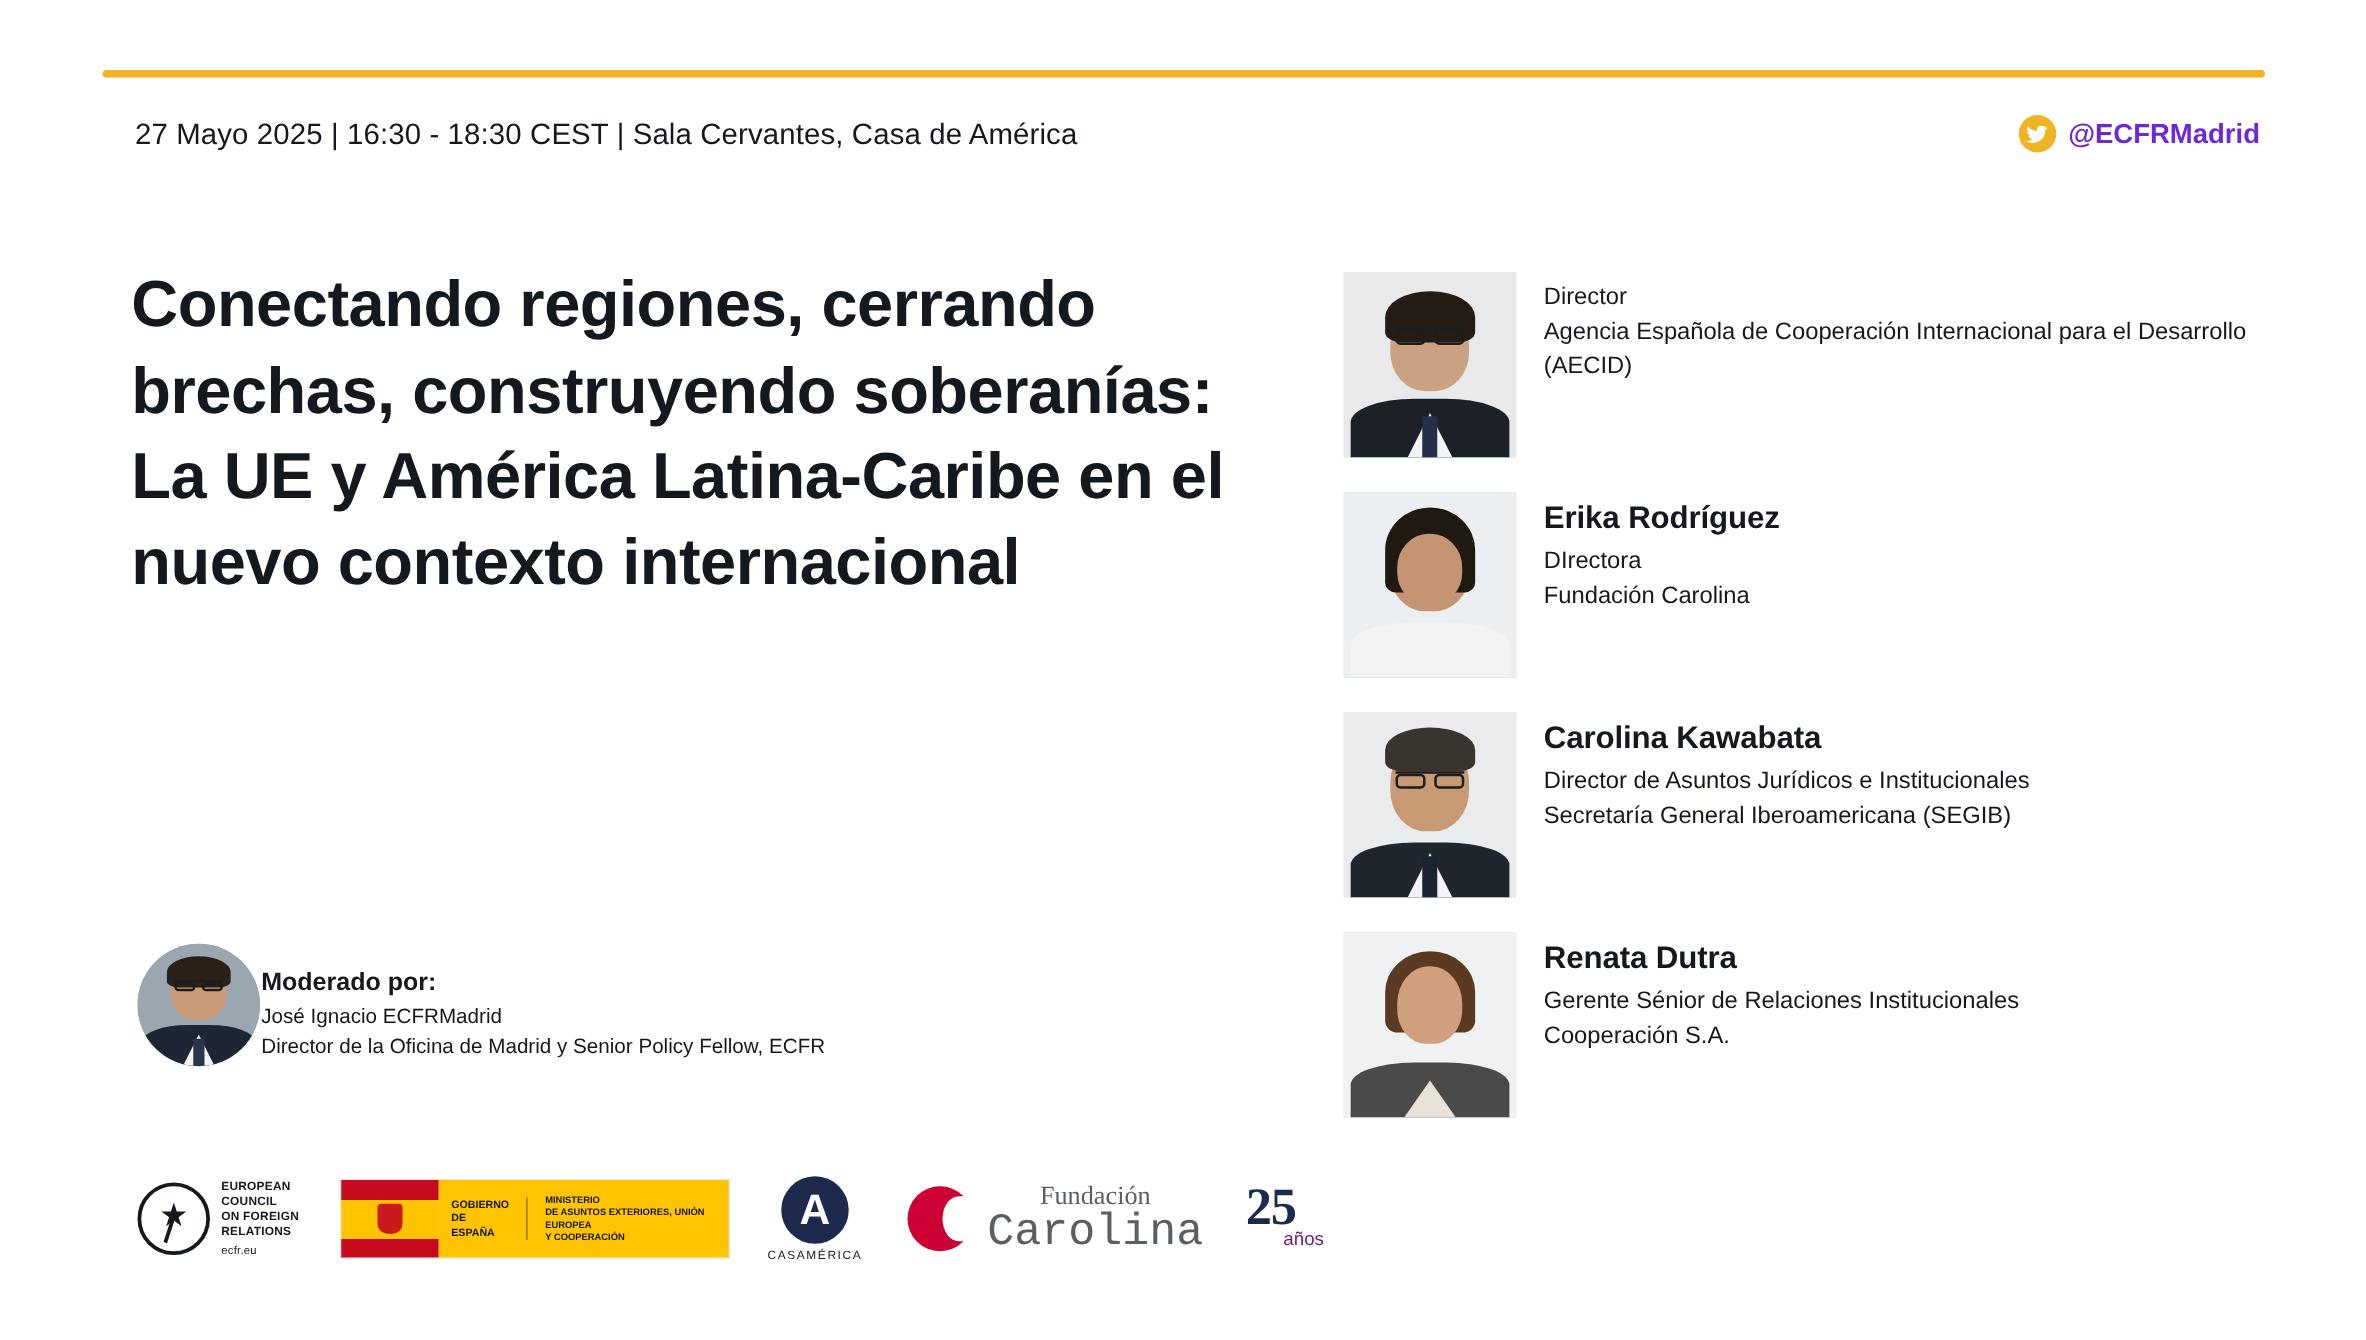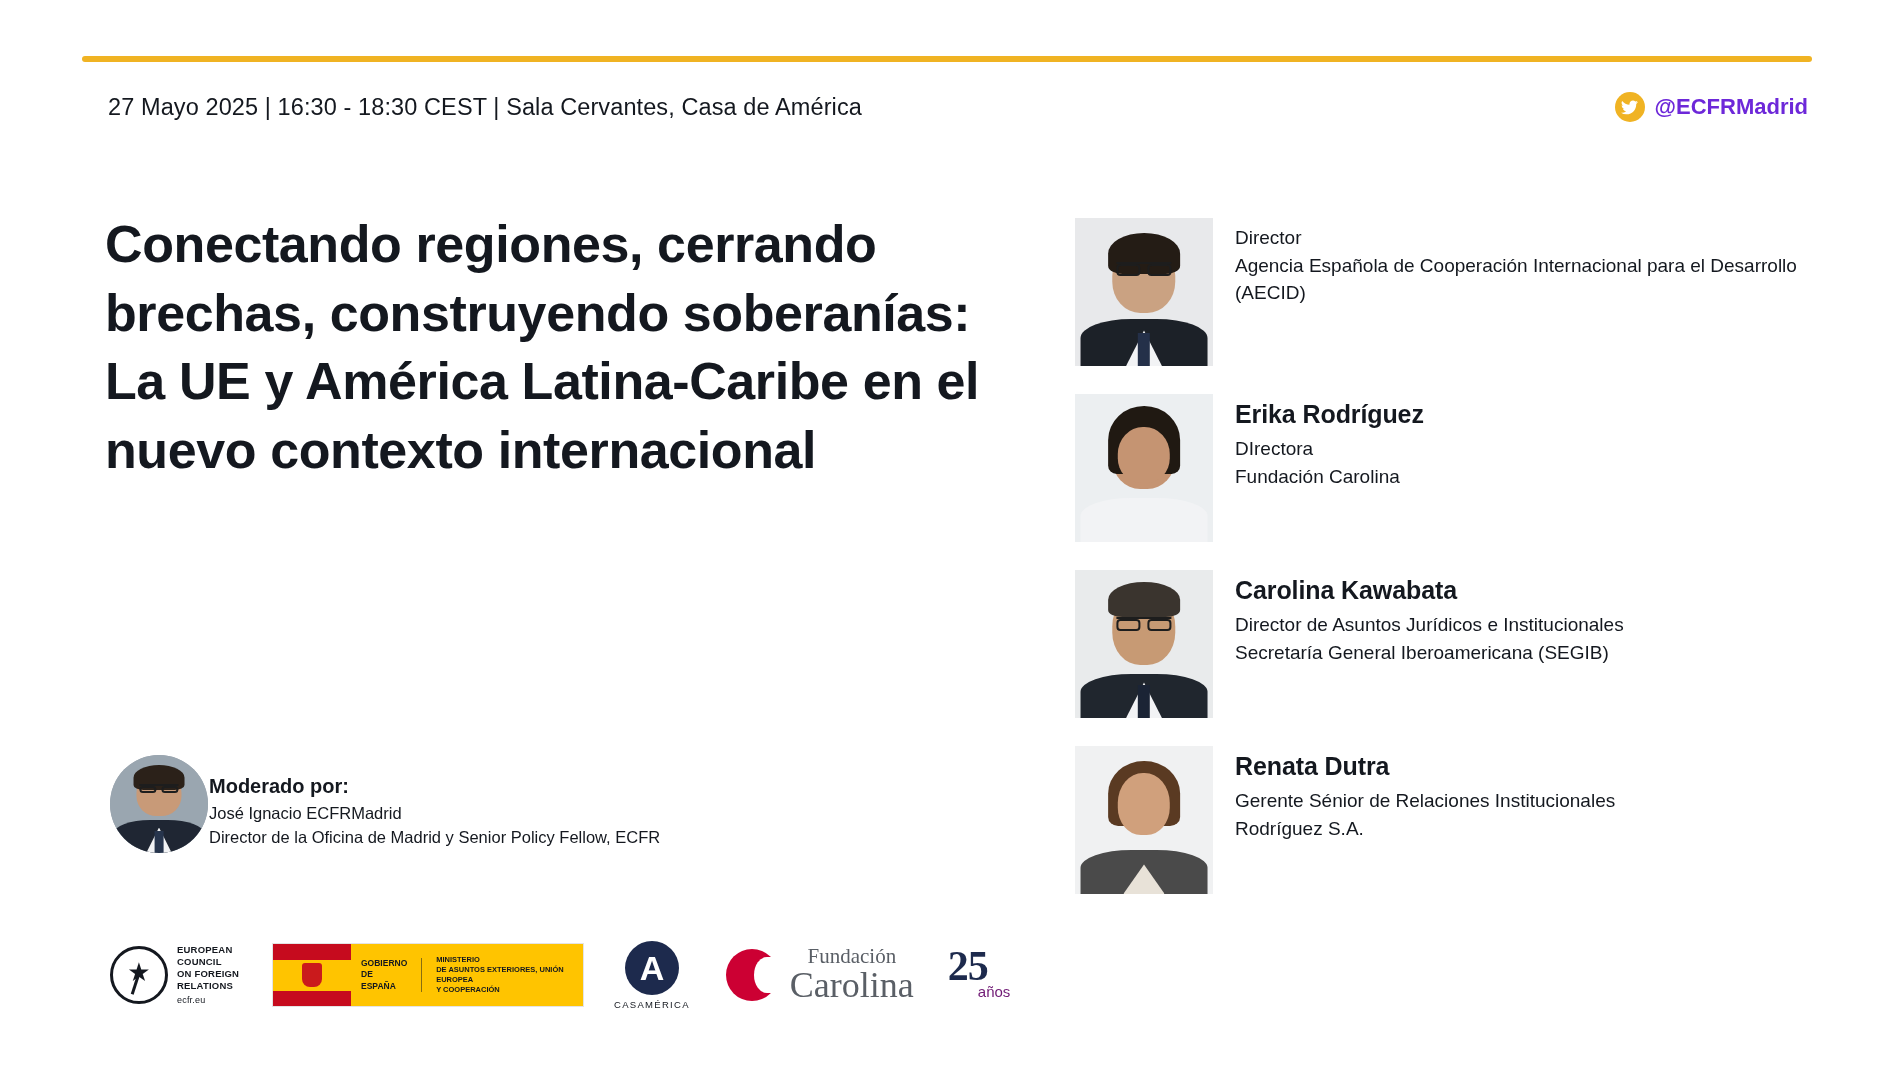--- a/index.html
+++ b/index.html
@@ -333,21 +333,21 @@
     border-radius: 50% 0 0 50%;
   }
   .carolina-words { line-height: 1.05; }
   .carolina-top {
     font-family: Liberation Serif, serif;
     font-size: 21px;
     color: #5a5f66;
     text-align: center;
   }
   .carolina-bottom {
-    font-family: Liberation Serif, serif;
+    font-family: Liberation Mono, monospace;
     font-size: 36px;
     color: #5a5f66;
   }
 
   
   .logo-25 {
     margin-left: 34px;
     position: relative;
     width: 78px;
     height: 60px;
@@ -535,21 +535,21 @@
       <div class="speaker-photo">
         <div class="p-bg" style="background:#f0f1f2"></div>
         <div class="p-body" style="background:#4a4a4a;height:30%"></div>
         <div class="p-hair" style="top:10%;height:44%;background:#5a3a22;border-radius:50% 50% 14% 14%"></div>
         <div class="p-head" style="top:18%;height:42%;width:38%;background:#d0a07c"></div>
         <div class="p-shirt" style="height:20%;width:30%;background:#e8e2d8"></div>
       </div>
       <div class="speaker-info">
         <div class="speaker-name">Renata Dutra</div>
         <div class="speaker-role">Gerente Sénior de Relaciones Institucionales</div>
-        <div class="speaker-org">Rodríguez S.A.</div>
+        <div class="speaker-org">Cooperación S.A.</div>
       </div>
     </div>
 
   </div>
 
   <div class="logos">
 
     <div class="logo-ecfr">
       <div class="ecfr-star-circle">
         <span class="ecfr-star">★</span>

